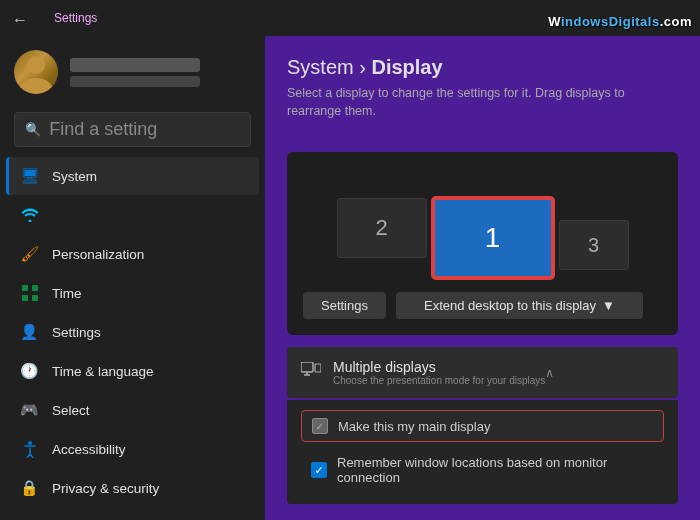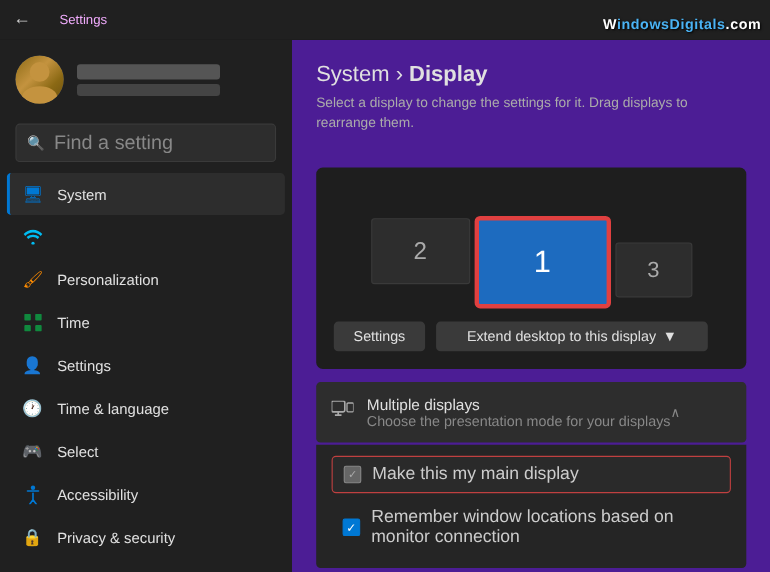--- a/index.html
+++ b/index.html
@@ -326,21 +326,21 @@
     .section-header-left {
       display: flex;
       align-items: center;
       gap: 12px;
     }
     .section-icon {
       font-size: 18px;
       color: #aaa;
     }
     .section-title { font-size: 14px; color: #e0e0e0; }
-    .section-subtitle { font-size: 13px; color: #888; }
+    .section-subtitle { font-size: 10px; color: #888; }
     .chevron-icon { color: #888; font-size: 12px; }
 
     
     .section-content {
       background: #252525;
       border-radius: 0 0 4px 4px;
       padding: 10px 14px;
       margin-bottom: 2px;
     }
 
@@ -377,21 +377,21 @@
       justify-content: center;
       flex-shrink: 0;
       cursor: pointer;
     }
     .checkbox-checked-blue::after {
       content: '✓';
       color: #fff;
       font-size: 11px;
     }
     .checkbox-label {
-      font-size: 16px;
+      font-size: 13px;
       color: #ccc;
     }
     .checkbox-row-plain {
       display: flex;
       align-items: center;
       gap: 10px;
       padding: 7px 10px;
       border-radius: 4px;
       margin-bottom: 2px;
     }

